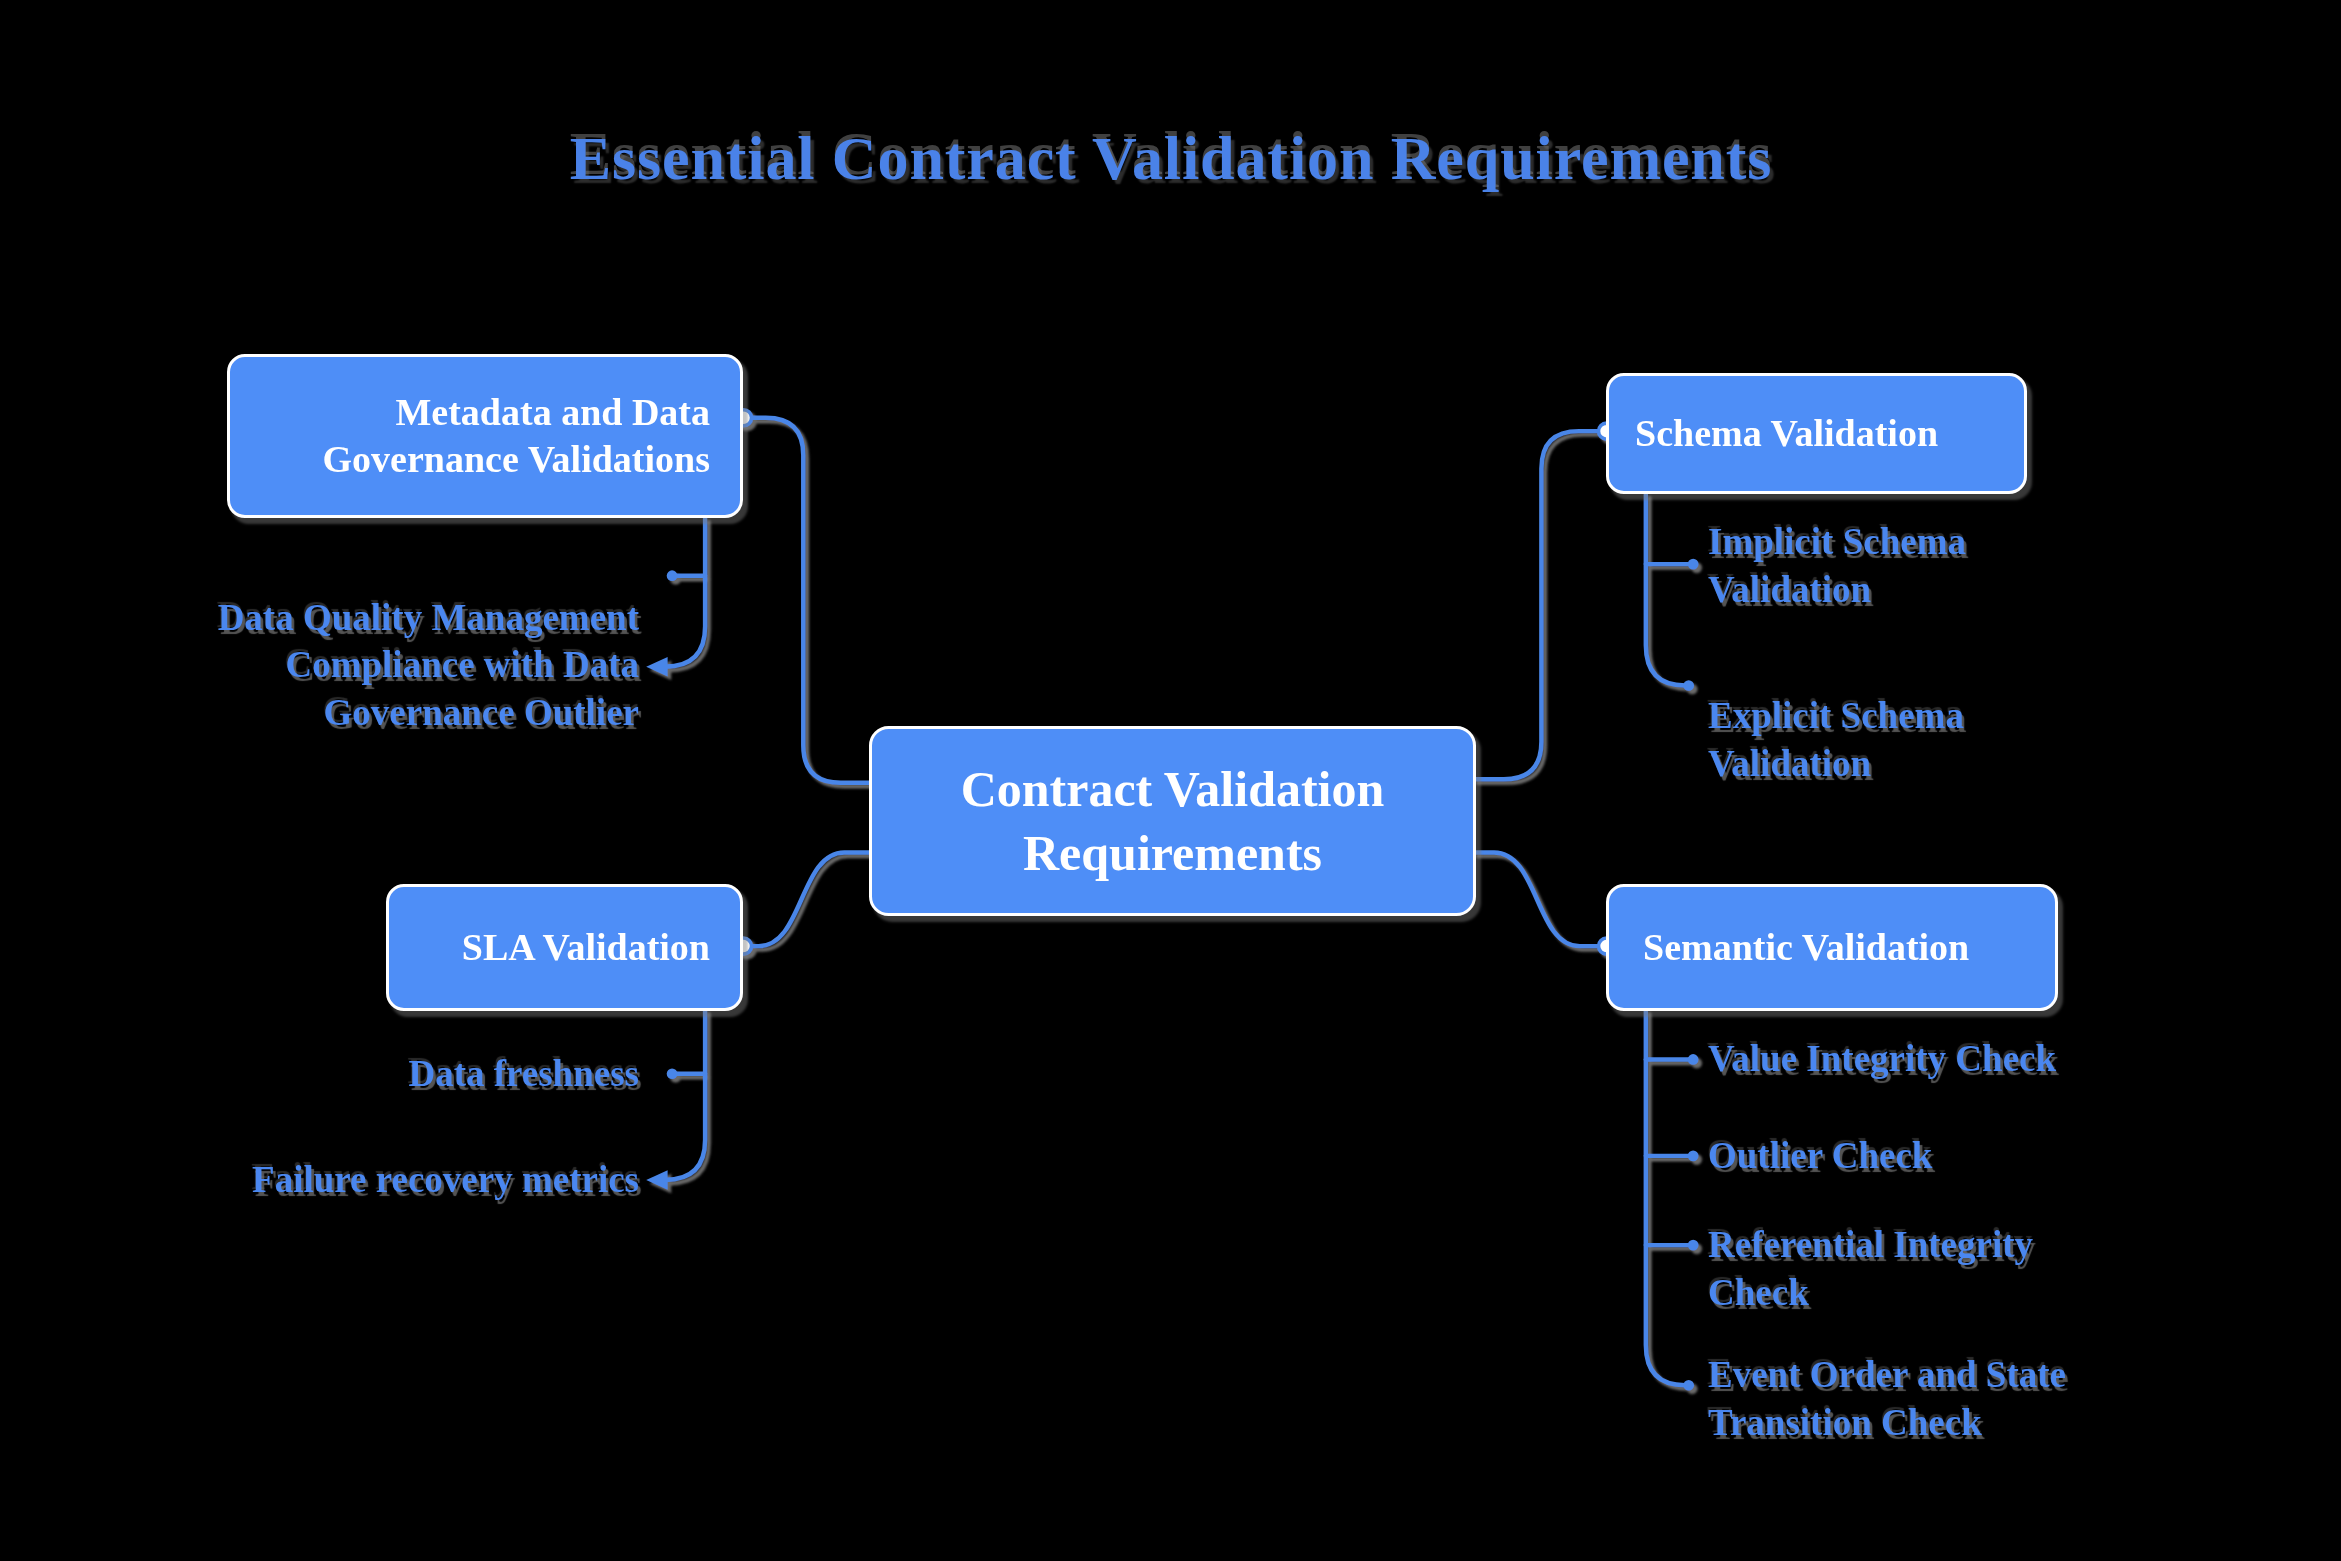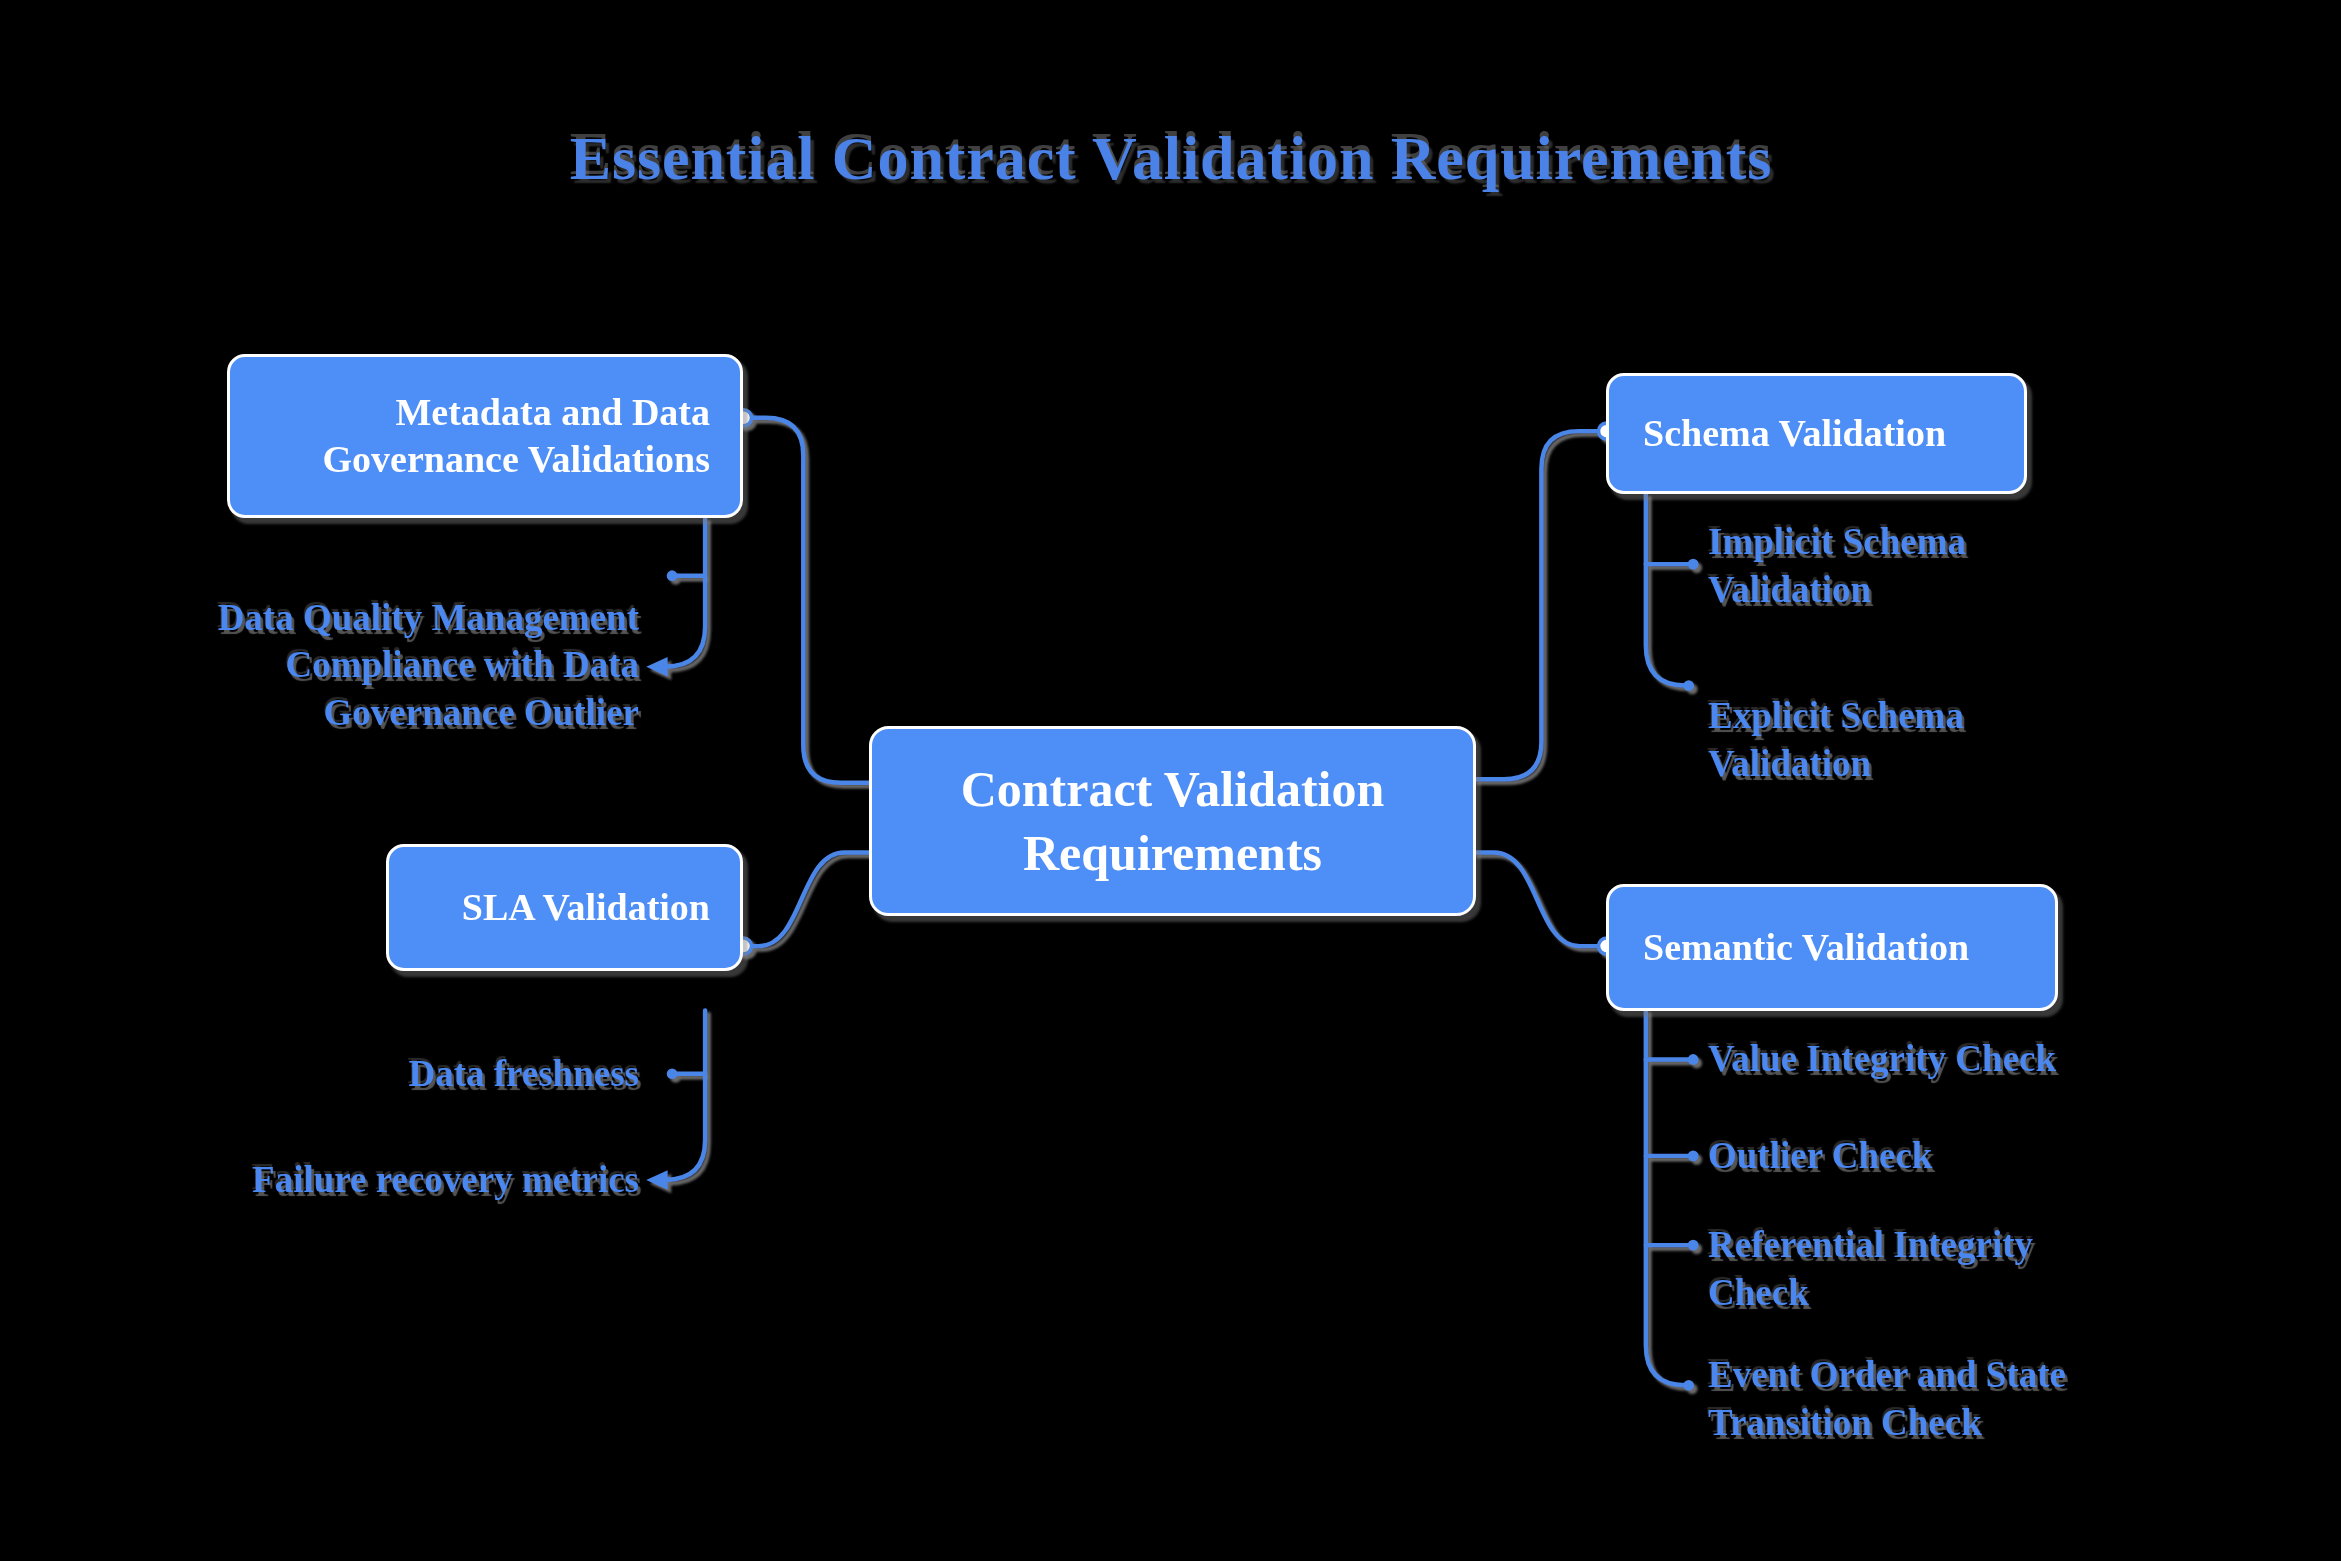--- a/index.html
+++ b/index.html
@@ -25,22 +25,22 @@
     display:flex;align-items:center;
     color:#ffffff;font-weight:bold;
     box-shadow:4.5px 5.4px 2.7px rgba(125,125,125,0.45);
   }
   .node .lbl{width:100%;}
   .branch-node{font-size:38px;line-height:1.25;}
   .left-node{text-align:right;justify-content:flex-end;}
   .right-node{text-align:left;justify-content:flex-start;}
 
   #node-metadata{left:227px;top:354px;width:516px;height:164px;padding:11px 30px;justify-content:center;}
-  #node-sla{left:386px;top:844px;width:357px;height:127px;padding:0 30px;}
-  #node-schema{left:1606px;top:373px;width:421px;height:121px;padding:0 34px;}
+  #node-sla{left:386px;top:884px;width:357px;height:127px;padding:0 30px;}
+  #node-schema{left:1606px;top:373px;width:421px;height:121px;padding:0 26px;}
   #node-semantic{left:1606px;top:884px;width:452px;height:127px;padding:0 34px;}
   #node-central{
     left:869px;top:726px;width:607px;height:190px;padding:0 21.4px;
     font-size:50px;line-height:1.28;text-align:center;justify-content:center;
     border-radius:19.6px;
   }
 
   .child{
     position:absolute;color:#4A87F0;font-weight:bold;
     font-size:37px;line-height:48px;

